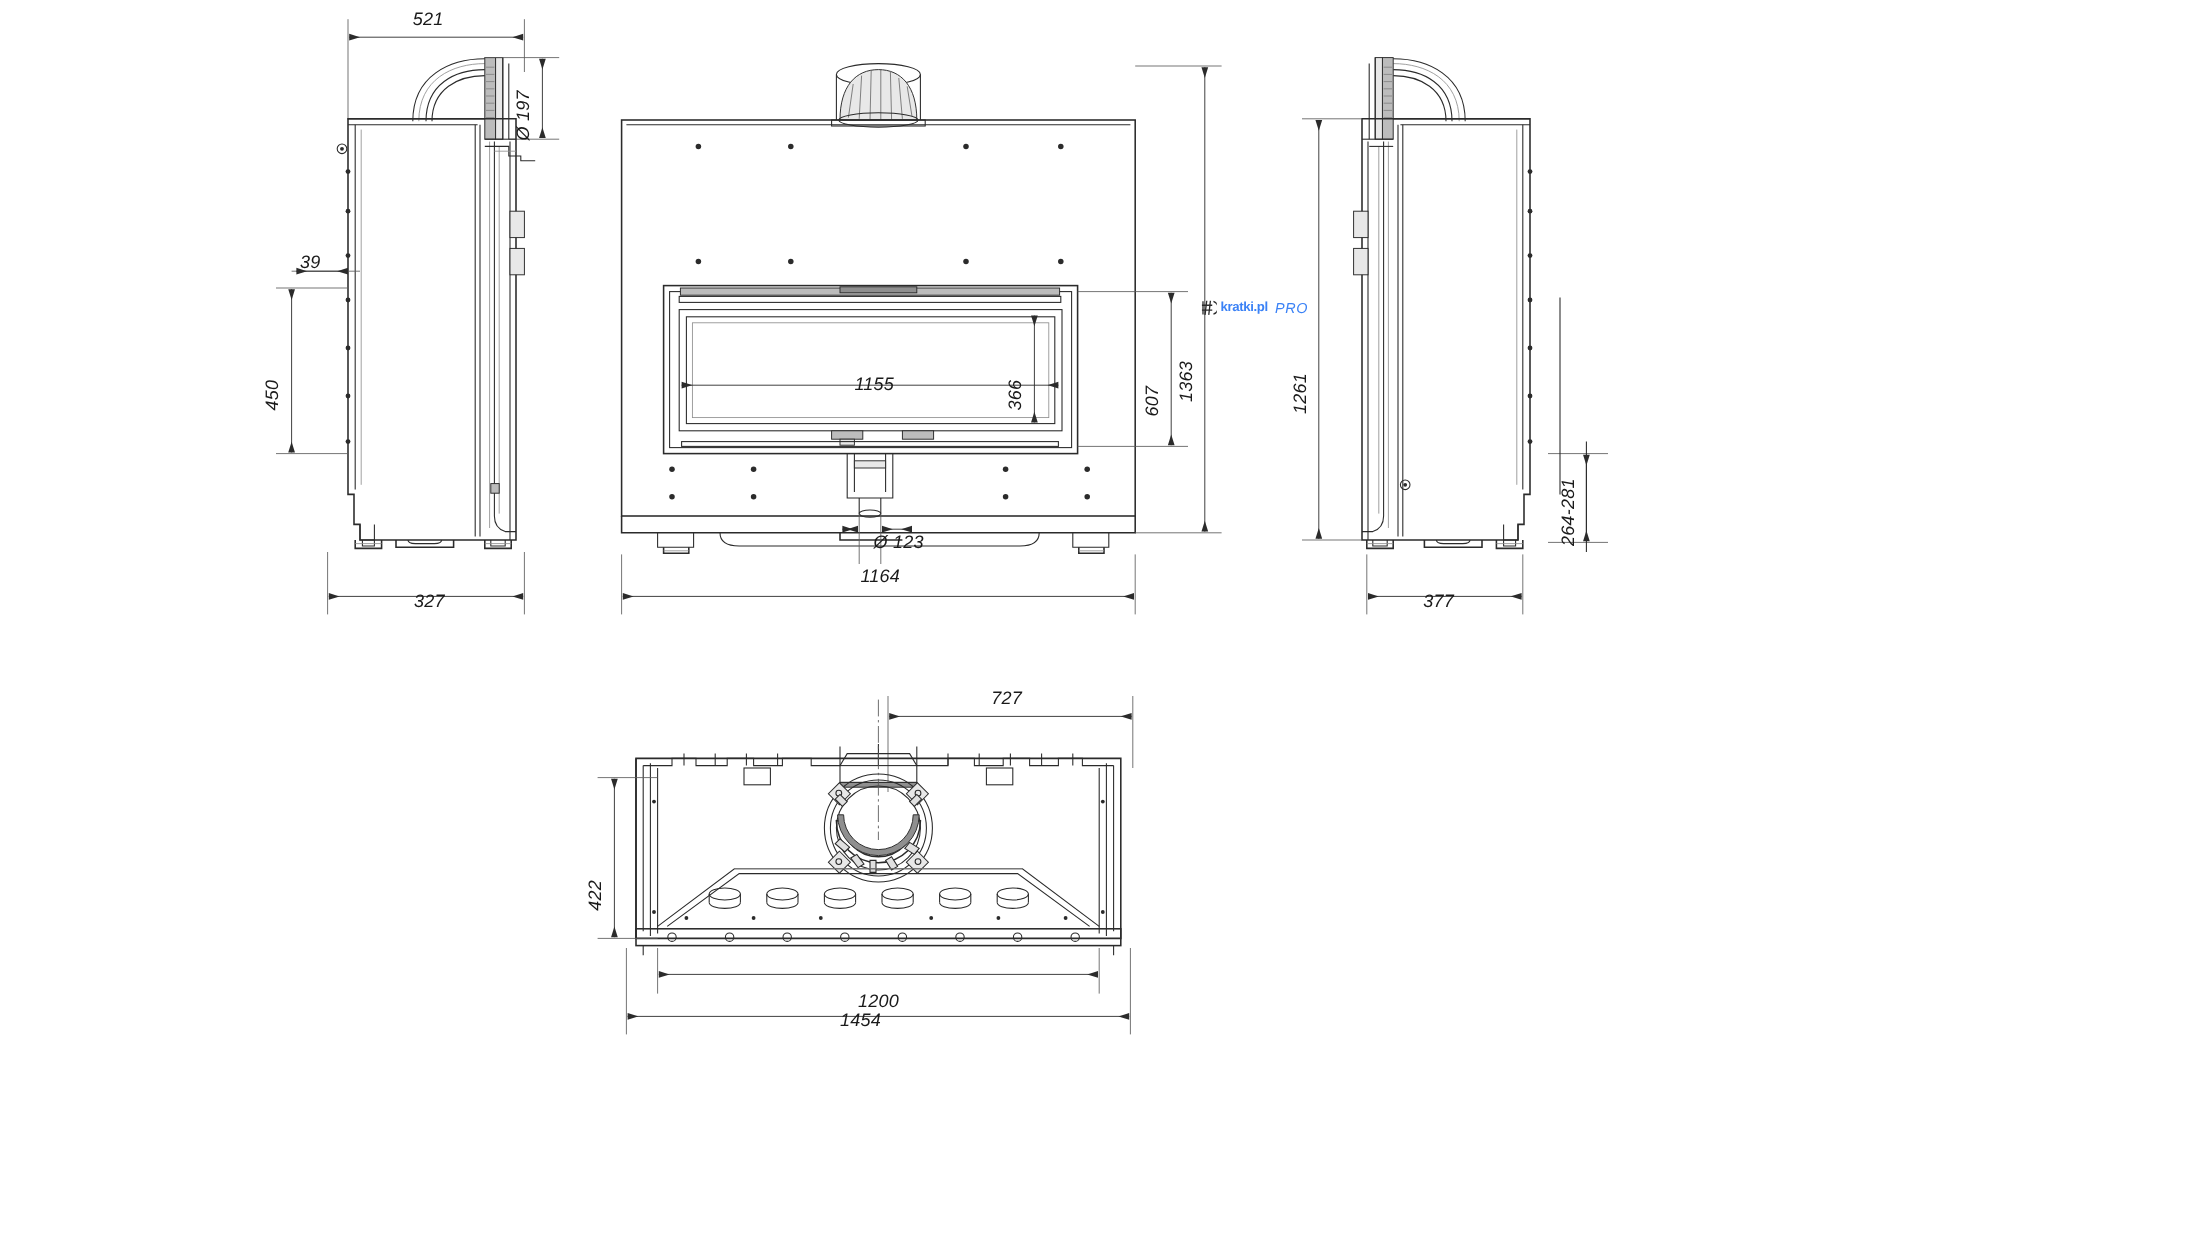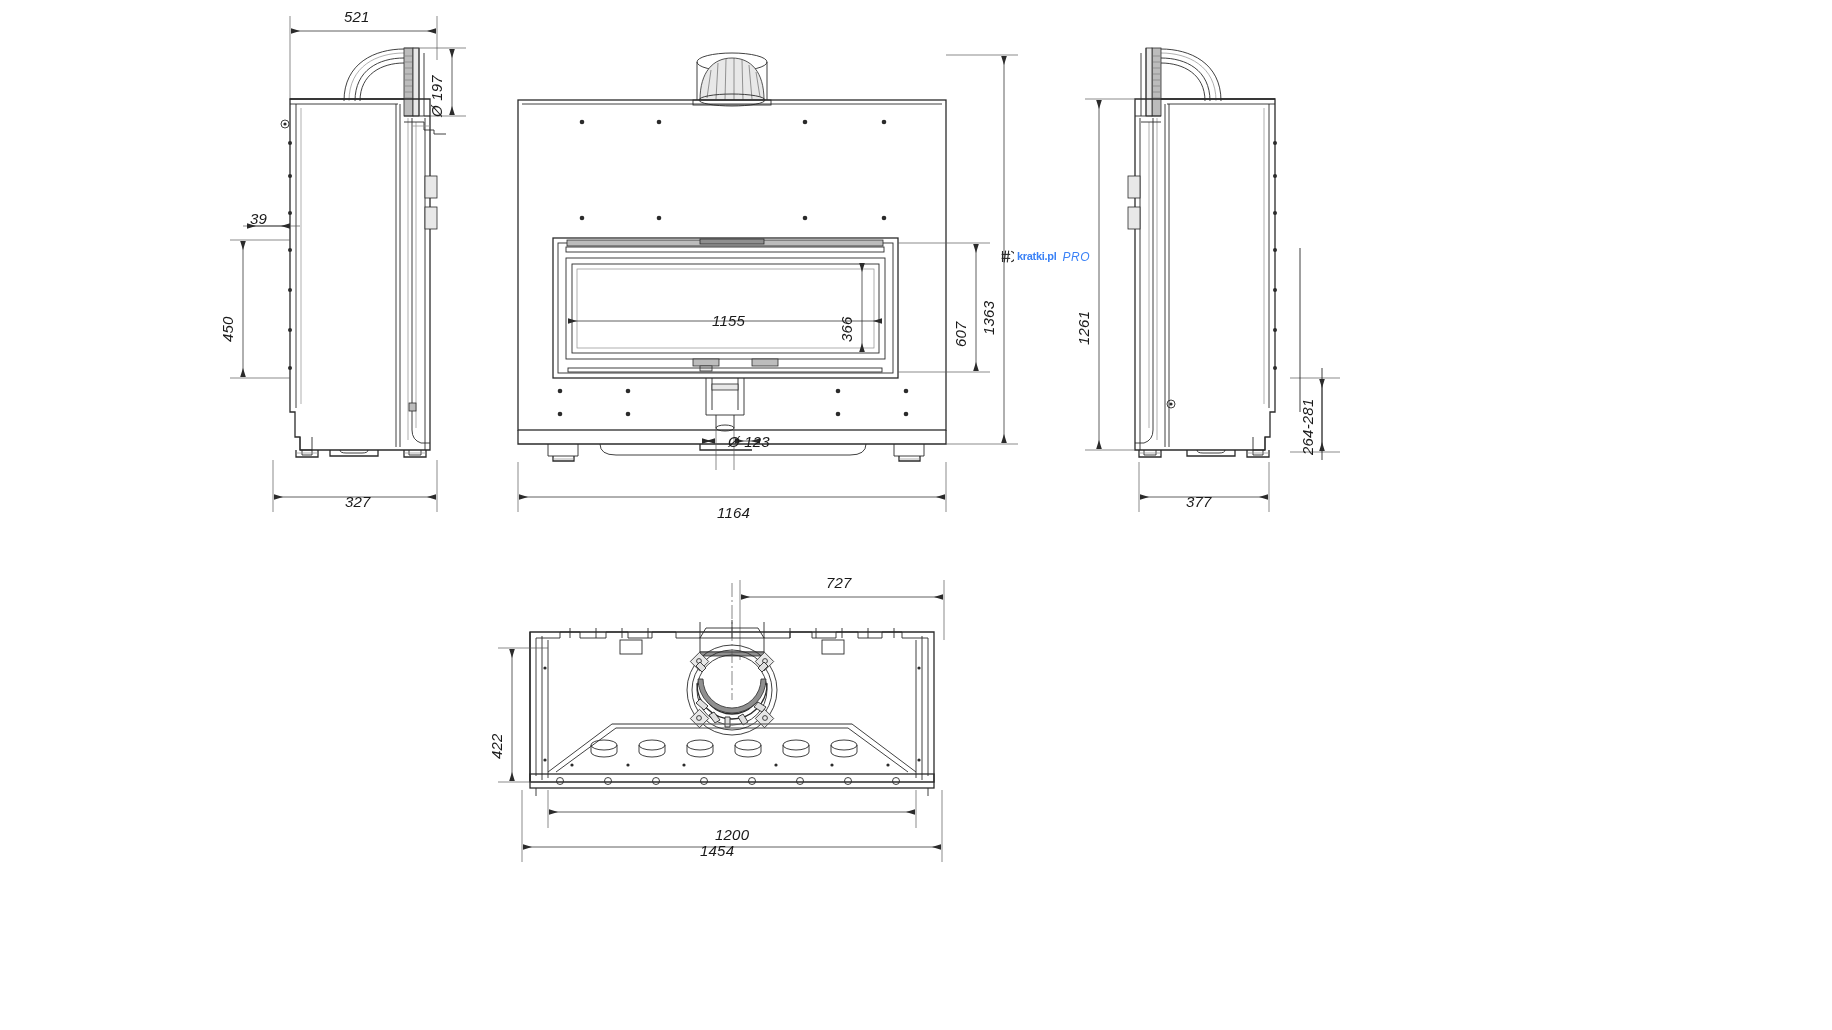--- a/index.html
+++ b/index.html
@@ -502,23 +502,23 @@
   <div class="dim-text" style="left:345px; top:493px;">327</div>
 
   <div class="dim-text" style="left:712px; top:312px;">1155</div>
 
   <div class="dim-text rot" style="left:855px; top:325px;">366</div>
 
   <div class="dim-text rot" style="left:969px; top:330px;">607</div>
 
   <div class="dim-text rot" style="left:997px; top:318px;">1363</div>
 
-  <div class="dim-text" style="left:716px; top:433px;padding-left:12px;">Ø 123</div>
-
-  <div class="dim-text" style="left:717px; top:504px;">1164</div>
+  <div class="dim-text" style="left:716px; top:444px;padding-left:12px;">Ø 123</div>
+
+  <div class="dim-text" style="left:717px; top:472px;">1164</div>
 
   <div class="dim-text rot" style="left:1092px; top:328px;">1261</div>
 
   <div class="dim-text rot" style="left:1316px; top:438px;">264-281</div>
 
   <div class="dim-text" style="left:1186px; top:493px;">377</div>
 
   <div class="dim-text" style="left:826px; top:574px;">727</div>
 
   <div class="dim-text rot" style="left:505px; top:742px;">422</div>

